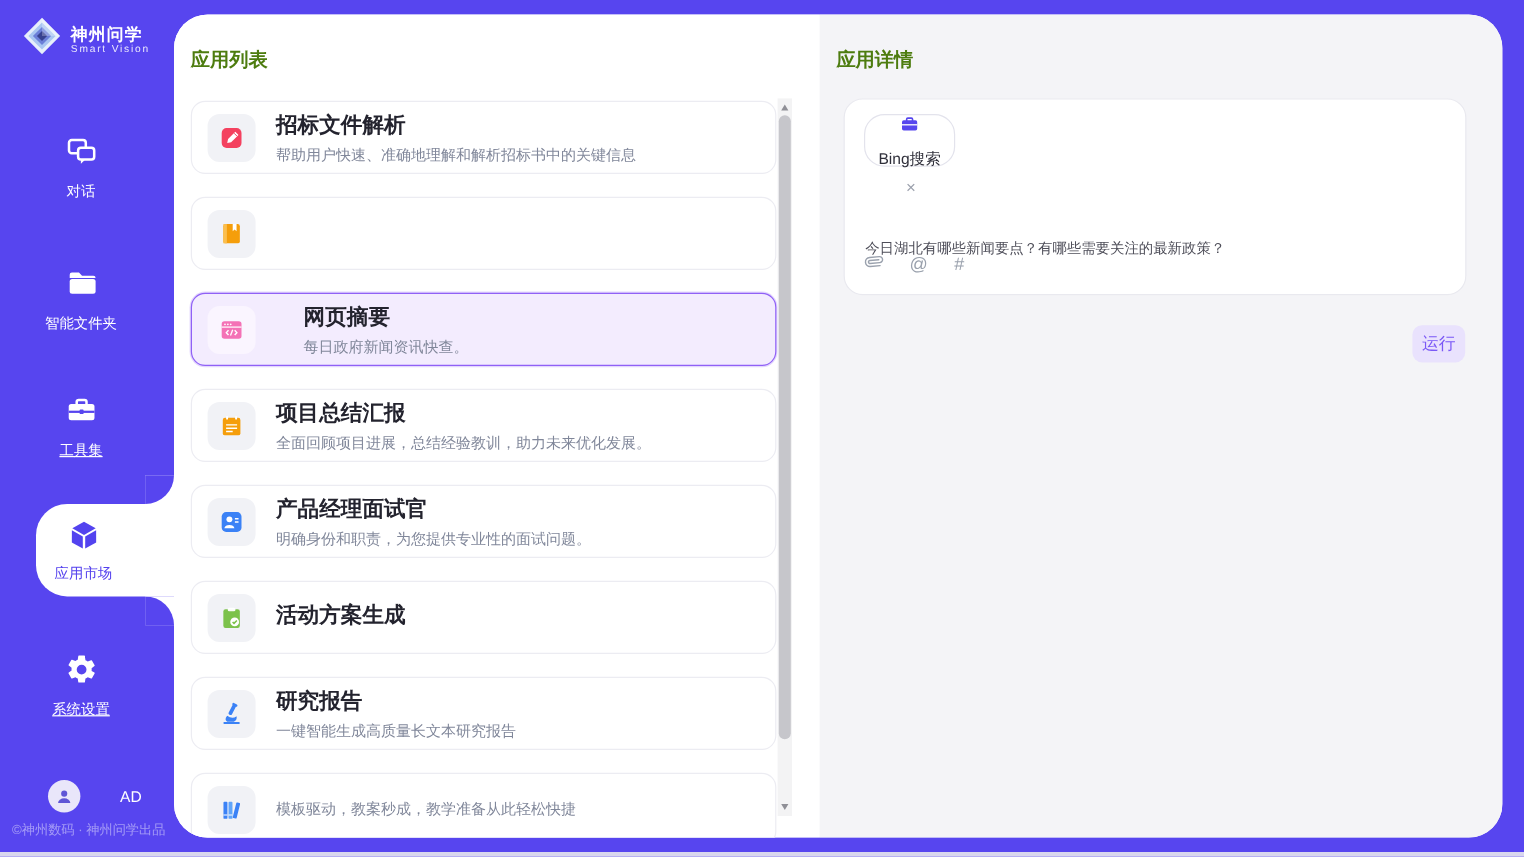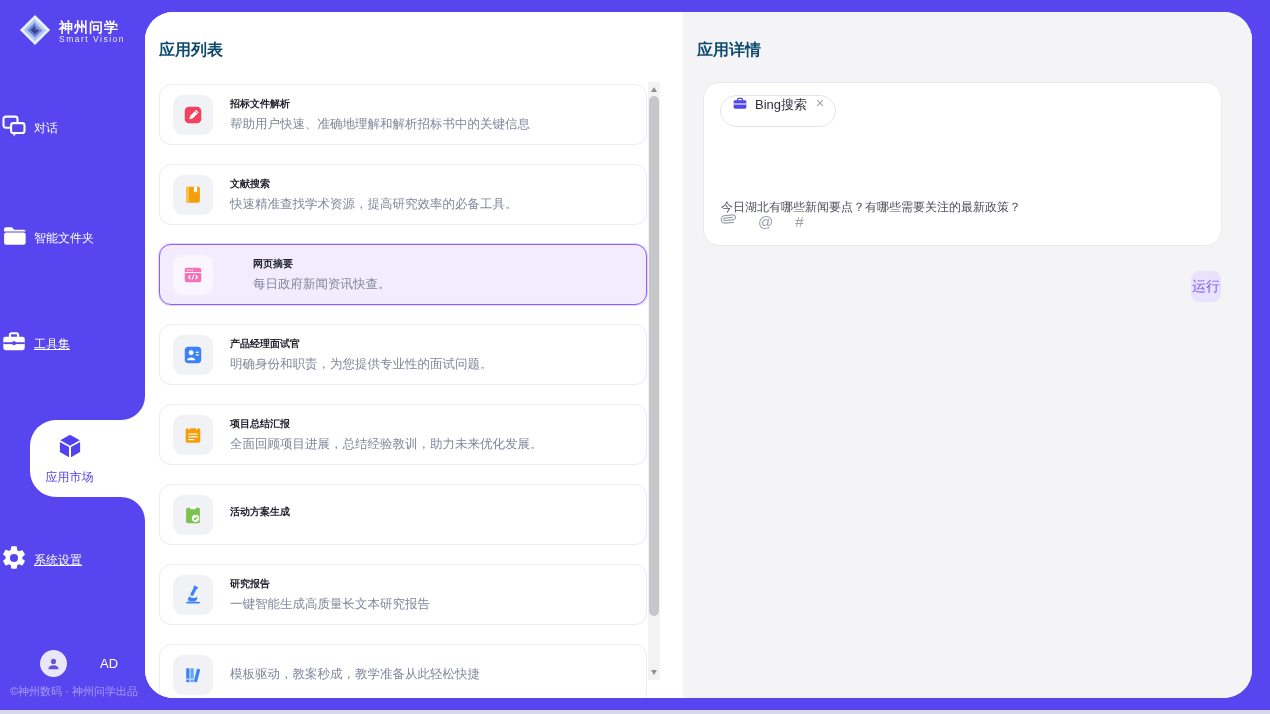--- a/index.html
+++ b/index.html
@@ -9,21 +9,21 @@
   .screen { position:relative; width:1270px; height:714px; background:#5745ef; overflow:hidden; }
   .bottom-strip { position:absolute; left:0; bottom:0; width:100%; height:4px; background:#d9d7ee; }
 
   
   .sidebar { position:absolute; left:0; top:0; width:145px; height:714px; }
   .brand { position:absolute; left:18px; top:13px; display:flex; align-items:center; gap:7px; }
   .brand-text { display:flex; flex-direction:column; line-height:1.15; }
   .brand-name { color:#fff; font-size:14px; font-weight:bold; letter-spacing:1px; }
   .brand-sub { color:rgba(255,255,255,.88); font-size:8.5px; letter-spacing:1.5px; }
 
-  .nav-item { position:absolute; left:0; width:135px; display:flex; flex-direction:row; align-items:center; gap:6px; cursor:pointer; }
+  .nav-item { position:absolute; left:0; width:135px; display:flex; flex-direction:column; align-items:center; gap:6px; cursor:pointer; }
   .nav-item .nav-label { color:#fff; font-size:12px; }
   .nav-item.u .nav-label { text-decoration:underline; }
   .nav-chat { top:112px; }
   .nav-folder { top:222px; }
   .nav-tools { top:328px; }
   .nav-settings { top:544px; }
 
   .nav-active-bubble { position:absolute; left:30px; top:420px; width:115px; height:77px; background:#fff;
       border-radius:26px 0 0 26px; display:flex; flex-direction:column; align-items:center; justify-content:center;
       gap:4px; padding-right:36px; cursor:pointer; }
@@ -37,50 +37,50 @@
   .avatar { width:27px; height:27px; border-radius:50%; background:#e9e6fa; display:flex; align-items:center; justify-content:center; }
   .user-name { color:#fff; font-size:13px;margin-left:20px; }
   .sidebar-footer { position:absolute; left:10px; top:684px; width:135px; color:rgba(255,255,255,.45); font-size:11px; white-space:nowrap; }
 
   
   .main-card { position:absolute; left:145px; top:12px; width:1107px; height:686px; background:#fff;
       border-radius:28px; display:flex; overflow:hidden; }
 
   
   .list-panel { position:relative; width:538px; background:#fff; }
-  .panel-title { position:absolute; left:14px; top:28px; font-size:16px; font-weight:bold; color:#0c4a6e; }
+  .panel-title { position:absolute; left:14px; top:28px; font-size:16px; font-weight:bold; color:#4d7c0f; }
   .app-list { position:absolute; left:14px; top:72px; width:488px; }
   .app-card { display:flex; align-items:center; height:61px; margin-bottom:19px; background:#fff;
       border:1px solid #ececf2; border-radius:12px; padding-left:13px; cursor:pointer; }
   .app-card.selected { background:#f3ecfe; border:1px solid #9061f6; box-shadow:0 0 0 1px rgba(144,97,246,.25);gap:23px; }
   .app-ico { width:40px; height:40px; border-radius:10px; background:#f1f2f6; display:flex; align-items:center; justify-content:center; flex:none; }
   .app-card.selected .app-ico { background:#faf5ff; }
   .app-meta { margin-left:17px; }
-  .app-title { font-size:10px; font-weight:bold; color:#23232e; margin-bottom:5px;font-family:Liberation Serif, serif; }
+  .app-title { font-size:18px; font-weight:bold; color:#23232e; margin-bottom:5px;font-family:Liberation Serif, serif; }
   .app-desc { font-size:12.5px; color:#80879a; }
 
   
   .scrollbar { position:absolute; left:503px; top:70px; width:12px; height:598px; background:#f3f3f4; }
   .sb-arrow { position:absolute; left:3px; width:0; height:0; border-left:3.5px solid transparent; border-right:3.5px solid transparent; cursor:pointer; }
   .sb-up { top:5px; border-bottom:5px solid #8f8f96; }
   .sb-down { bottom:5px; border-top:5px solid #8f8f96; }
   .sb-thumb { position:absolute; left:1px; top:14px; width:10px; height:520px; background:#c6c6cb; border-radius:5px; cursor:grab; }
 
   
   .detail-panel { position:relative; flex:1; background:#f4f4f7; }
   .input-card { position:absolute; left:20px; right:30px; top:70px; height:164px; background:#fff;
       border:1px solid #e9e9ef; border-radius:16px; }
-  .tool-chip { position:absolute; left:16px; top:12px; display:inline-flex; align-items:flex-start; gap:7px;
-      height:32px; padding:0 11px; border:1px solid #e3e3ec; border-radius:17px; background:#fff; cursor:default; }
+  .tool-chip { position:absolute; left:16px; top:12px; display:inline-flex; align-items:center; gap:7px;
+      height:44px; padding:0 11px; border:1px solid #e3e3ec; border-radius:17px; background:#fff; cursor:default;flex-direction:column; }
   .chip-label { font-size:13px; color:#2f2f3a; }
   .chip-close { font-size:14px; color:#9ca1ad; margin-left:2px; cursor:pointer; line-height:1; }
   .query-text { position:absolute; left:17px; top:69px; right:16px; font-size:12px; color:#4e4e59;margin-top:47px; }
   .input-toolbar { position:absolute; left:17px; bottom:14px; display:flex; align-items:center; gap:22px; color:#9aa1ad; }
   .tb-glyph { font-size:15px; color:#9aa1ad; cursor:pointer; }
-  .run-btn { position:absolute; right:31px; top:259px; width:30px; height:31px; background:#e9e2fd; color:#7a58f6;
+  .run-btn { position:absolute; right:31px; top:259px; width:44px; height:31px; background:#e9e2fd; color:#7a58f6;
       border:none; border-radius:8px; font-size:14px; font-family:inherit; cursor:pointer; }
 </style>
 </head>
 <body>
 
 <div class="screen">
 
   <div class="sidebar">
 
     <div class="brand">
@@ -188,24 +188,20 @@
           </div>
         </div>
 
         <div class="app-card">
           <div class="app-ico">
             <svg width="22" height="22" viewBox="0 0 24 24">
               <rect x="4.5" y="3" width="15" height="17.5" rx="2" fill="#f59e0b"></rect>
               <rect x="4.5" y="3" width="3.2" height="17.5" fill="#fbbf4f"></rect>
               <polygon points="13,3 16.5,3 16.5,9.5 14.7,7.8 13,9.5" fill="#fff"></polygon>
             </svg>
-          </div>
-          <div class="app-meta">
-            <div class="app-title">文献搜索</div>
-            <div class="app-desc">快速精准查找学术资源，提高研究效率的必备工具。</div>
           </div>
         </div>
 
         <div class="app-card selected">
           <div class="app-ico">
             <svg width="22" height="22" viewBox="0 0 24 24">
               <rect x="3" y="4" width="18" height="16" rx="2.5" fill="#f472b6"></rect>
               <circle cx="6" cy="6.8" r="0.8" fill="#fff"></circle>
                 <circle cx="8.6" cy="6.8" r="0.8" fill="#fff"></circle>
                 <circle cx="11.2" cy="6.8" r="0.8" fill="#fff"></circle>
@@ -217,47 +213,47 @@
           </div>
           <div class="app-meta">
             <div class="app-title">网页摘要</div>
             <div class="app-desc">每日政府新闻资讯快查。</div>
           </div>
         </div>
 
         <div class="app-card">
           <div class="app-ico">
             <svg width="22" height="22" viewBox="0 0 24 24">
-              <rect x="3" y="3" width="18" height="18" rx="4" fill="#3b82f6"></rect>
-              <circle cx="10" cy="9.6" r="2.7" fill="#fff"></circle>
-              <path d="M5.4,17.6 a4.7,3.7 0 0 1 9.2,0 z" fill="#fff"></path>
-              <line x1="15" y1="9" x2="18.3" y2="9" stroke="#fff" stroke-width="1.3"></line>
-              <line x1="15" y1="12" x2="18.3" y2="12" stroke="#fff" stroke-width="1.3"></line>
-            </svg>
-          </div>
-          <div class="app-meta">
-            <div class="app-title">产品经理面试官</div>
-            <div class="app-desc">明确身份和职责，为您提供专业性的面试问题。</div>
-          </div>
-        </div>
-
-        <div class="app-card">
-          <div class="app-ico">
-            <svg width="22" height="22" viewBox="0 0 24 24">
               <rect x="4" y="4.5" width="16" height="16" rx="2" fill="#f59e0b"></rect>
               <rect x="7" y="2.8" width="1.8" height="3.4" rx="0.9" fill="#fff"></rect>
               <rect x="15.2" y="2.8" width="1.8" height="3.4" rx="0.9" fill="#fff"></rect>
               <line x1="7" y1="11" x2="17" y2="11" stroke="#fff" stroke-width="1.3"></line>
               <line x1="7" y1="14" x2="17" y2="14" stroke="#fff" stroke-width="1.3"></line>
               <line x1="7" y1="17" x2="13" y2="17" stroke="#fff" stroke-width="1.3"></line>
             </svg>
           </div>
           <div class="app-meta">
             <div class="app-title">项目总结汇报</div>
             <div class="app-desc">全面回顾项目进展，总结经验教训，助力未来优化发展。</div>
+          </div>
+        </div>
+
+        <div class="app-card">
+          <div class="app-ico">
+            <svg width="22" height="22" viewBox="0 0 24 24">
+              <rect x="3" y="3" width="18" height="18" rx="4" fill="#3b82f6"></rect>
+              <circle cx="10" cy="9.6" r="2.7" fill="#fff"></circle>
+              <path d="M5.4,17.6 a4.7,3.7 0 0 1 9.2,0 z" fill="#fff"></path>
+              <line x1="15" y1="9" x2="18.3" y2="9" stroke="#fff" stroke-width="1.3"></line>
+              <line x1="15" y1="12" x2="18.3" y2="12" stroke="#fff" stroke-width="1.3"></line>
+            </svg>
+          </div>
+          <div class="app-meta">
+            <div class="app-title">产品经理面试官</div>
+            <div class="app-desc">明确身份和职责，为您提供专业性的面试问题。</div>
           </div>
         </div>
 
         <div class="app-card">
           <div class="app-ico">
             <svg width="22" height="22" viewBox="0 0 24 24">
               <rect x="4.5" y="4" width="15" height="17" rx="2" fill="#7cc24b"></rect>
               <rect x="8.5" y="2.6" width="7" height="3.2" rx="1.4" fill="#fff" opacity="0.95"></rect>
               <circle cx="14.8" cy="15.6" r="4" fill="#fff"></circle>
               <polyline points="12.9,15.6 14.2,16.9 16.8,14.2" fill="none" stroke="#7cc24b" stroke-width="1.4"></polyline>

